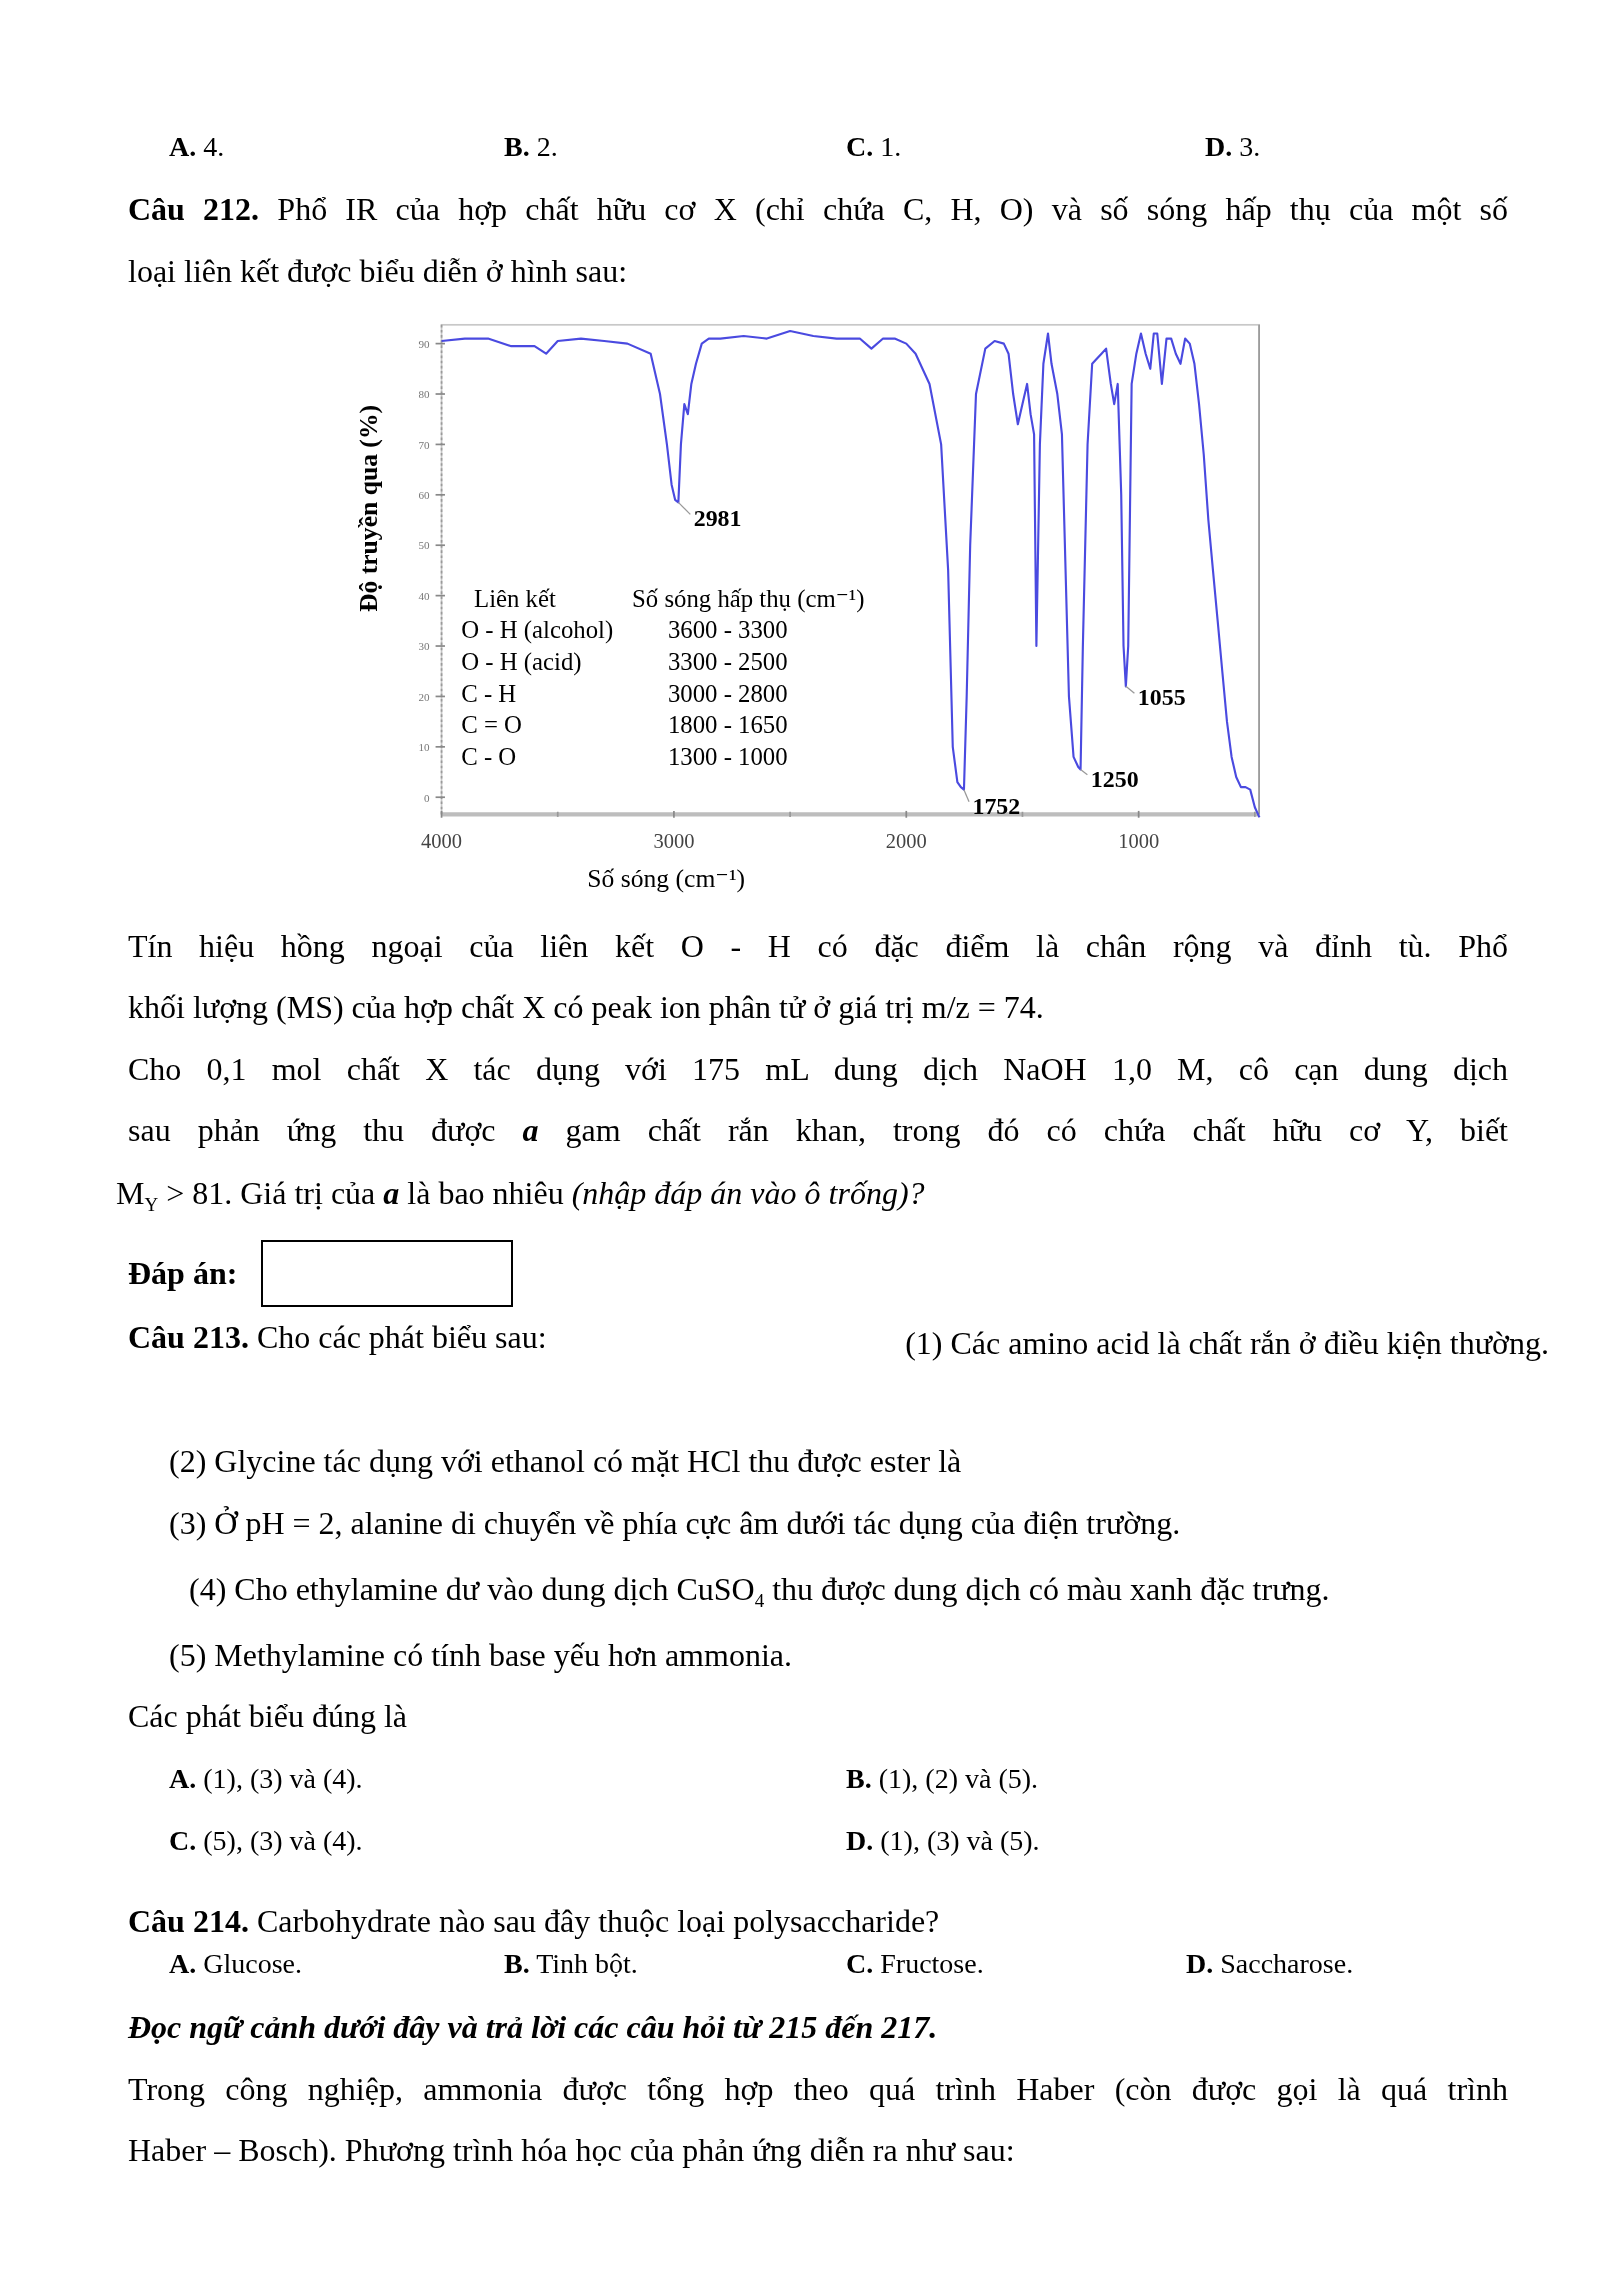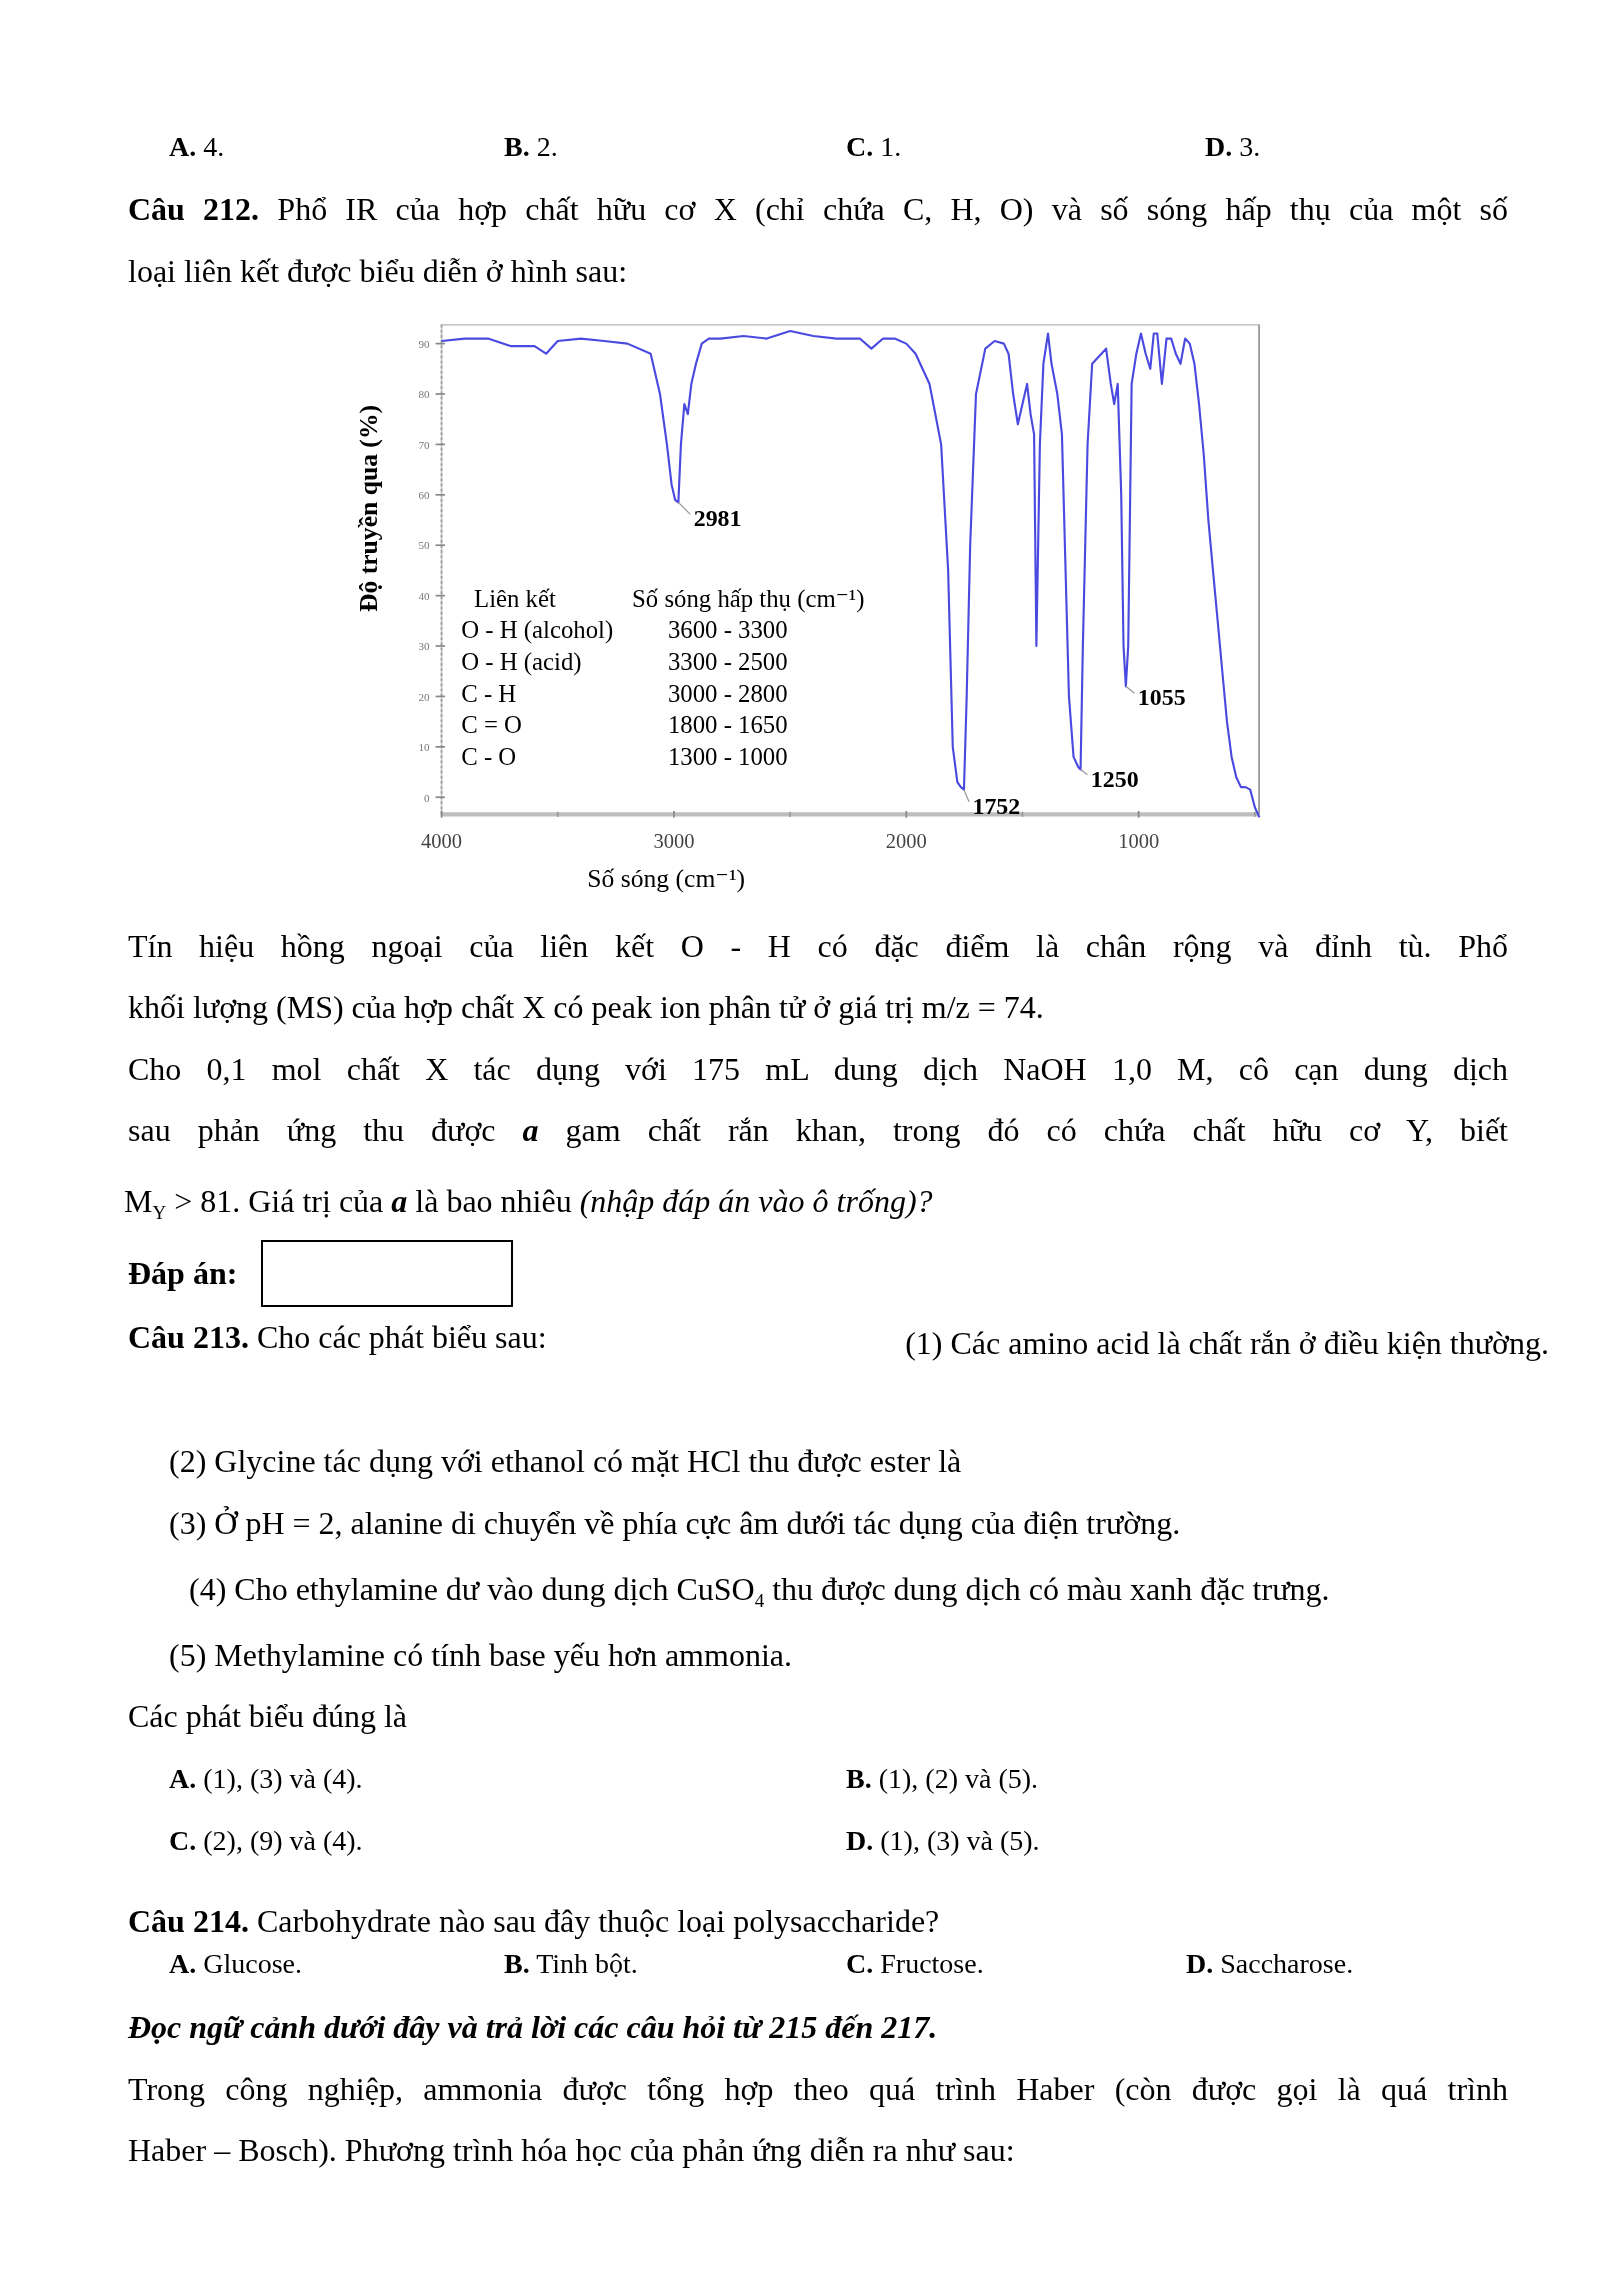--- a/index.html
+++ b/index.html
@@ -100,36 +100,36 @@
       </g>
     <text id="ylabel" transform="translate(52,230) rotate(-90)" text-anchor="middle" font-size="30" font-weight="bold">Độ truyền qua (%)</text>
     <text id="xlabel" x="390" y="673" text-anchor="middle" font-size="30">Số sóng (cm⁻¹)</text>
   </svg>
 </div>
 
 <div class="line just" style="top:927px;">Tín hiệu hồng ngoại của liên kết O - H có đặc điểm là chân rộng và đỉnh tù. Phổ</div>
 <div class="line" style="top:988px;">khối lượng (MS) của hợp chất X có peak ion phân tử ở giá trị m/z = 74.</div>
 <div class="line just" style="top:1050px;">Cho 0,1 mol chất X tác dụng với 175 mL dung dịch NaOH 1,0 M, cô cạn dung dịch</div>
 <div class="line just" style="top:1111px;"><span>sau phản ứng thu được </span><span class="bi">a</span><span> gam chất rắn khan, trong đó có chứa chất hữu cơ Y, biết</span></div>
-<div class="line" style="top:1174px; left:124px;margin-top:8px;"><span>M</span><sub>Y</sub><span> &gt; 81. Giá trị của </span><span class="bi">a</span><span> là bao nhiêu </span><span class="i">(nhập đáp án vào ô trống)?</span></div>
+<div class="line" style="top:1174px; left:116px;"><span>M</span><sub>Y</sub><span> &gt; 81. Giá trị của </span><span class="bi">a</span><span> là bao nhiêu </span><span class="i">(nhập đáp án vào ô trống)?</span></div>
 
 <div class="line b" style="top:1254px;">Đáp án:</div>
 <div class="answer-box"><span></span></div>
 
 <div class="line" style="top:1318px;"><span class="b">Câu 213.</span><span> Cho các phát biểu sau:</span></div>
 <div class="line" style="top:1324px; left:169px;text-align:right;">(1) Các amino acid là chất rắn ở điều kiện thường.</div>
 <div class="line" style="top:1442px; left:169px;">(2) Glycine tác dụng với ethanol có mặt HCl thu được ester là</div>
 <div class="line" style="top:1504px; left:169px;">(3) Ở pH = 2, alanine di chuyển về phía cực âm dưới tác dụng của điện trường.</div>
 <div class="line" style="top:1570px; left:169px;margin-left:20px;"><span>(4) Cho ethylamine dư vào dung dịch CuSO</span><sub>4</sub><span> thu được dung dịch có màu xanh đặc trưng.</span></div>
 <div class="line" style="top:1636px; left:169px;">(5) Methylamine có tính base yếu hơn ammonia.</div>
 <div class="line" style="top:1697px;">Các phát biểu đúng là</div>
 
 <div class="opt" style="left:169px; top:1760px;"><span class="b">A.</span><span> (1), (3) và (4).</span></div>
 <div class="opt" style="left:846px; top:1760px;"><span class="b">B.</span><span> (1), (2) và (5).</span></div>
-<div class="opt" style="left:169px; top:1822px;"><span class="b">C.</span><span> (2), (9) và (4).</span></div>
+<div class="opt" style="left:169px; top:1822px;"><span class="b">C.</span><span> (5), (3) và (4).</span></div>
 <div class="opt" style="left:846px; top:1822px;"><span class="b">D.</span><span> (1), (3) và (5).</span></div>
 
 <div class="line" style="top:1884px;margin-top:18px;"><span class="b">Câu 214.</span><span> Carbohydrate nào sau đây thuộc loại polysaccharide?</span></div>
 <div class="opt" style="left:169px; top:1945px;"><span class="b">A.</span><span> Glucose.</span></div>
 <div class="opt" style="left:504px; top:1945px;"><span class="b">B.</span><span> Tinh bột.</span></div>
 <div class="opt" style="left:846px; top:1945px;"><span class="b">C.</span><span> Fructose.</span></div>
 <div class="opt" style="left:1186px; top:1945px;"><span class="b">D.</span><span> Saccharose.</span></div>
 
 <div class="line bi" style="top:2008px;">Đọc ngữ cảnh dưới đây và trả lời các câu hỏi từ 215 đến 217.</div>
 <div class="line just" style="top:2070px;">Trong công nghiệp, ammonia được tổng hợp theo quá trình Haber (còn được gọi là quá trình</div>

